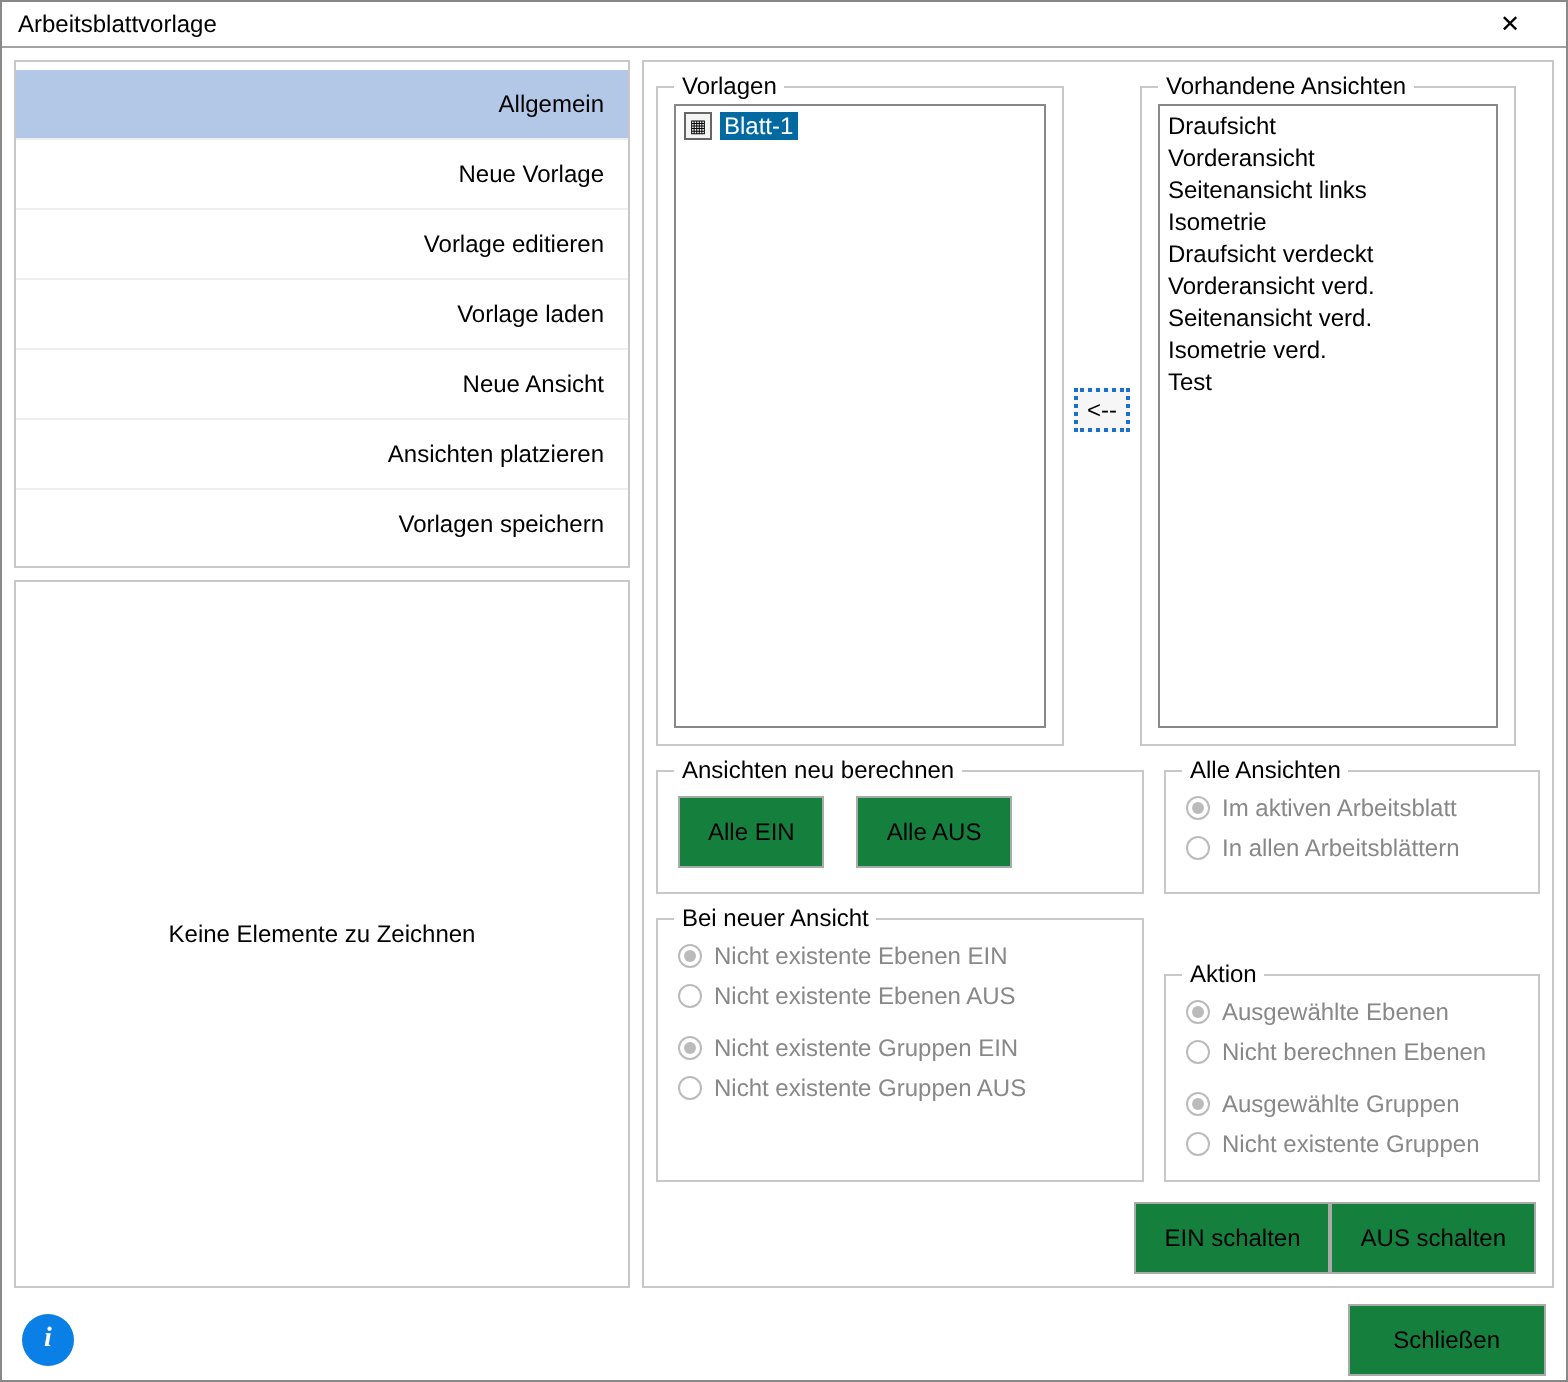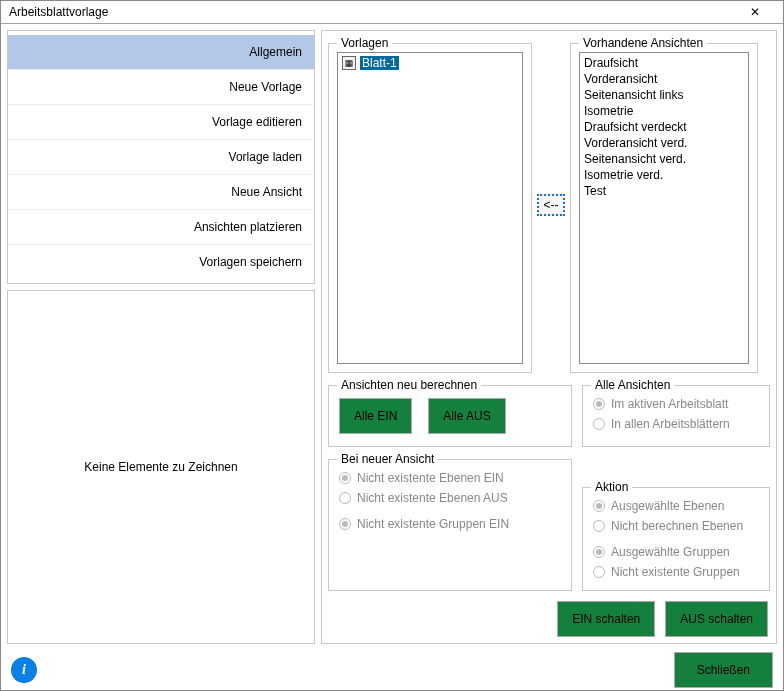--- a/index.html
+++ b/index.html
@@ -35,21 +35,21 @@
   .radio-row { display: flex; align-items: center; gap: 6px; padding: 3px 2px; color: #000; }
   .radio-row.disabled { color: #888; }
   .radio { width: 12px; height: 12px; border: 1px solid #888; border-radius: 50%; display: inline-flex; align-items: center; justify-content: center; }
   .radio.checked::after { content: ""; width: 6px; height: 6px; border-radius: 50%; background: #555; }
   .radio-row.disabled .radio { border-color: #bbb; }
   .radio-row.disabled .radio.checked::after { background: #bbb; }
   .footer { height: 48px; display: flex; align-items: center; padding: 0 10px; gap: 10px; }
   .info-badge { width: 26px; height: 26px; border-radius: 50%; background: #0a7fe6; color: #fff; display: flex; align-items: center; justify-content: center; font-style: italic; font-weight: bold; font-family: Georgia, serif; font-size: 14px; }
   .footer .spacer { flex: 1; }
   .btn.main { padding: 0 22px; }
-  .bottom-btn-row { display: flex; justify-content: flex-end; gap: 10px; padding: 4px 2px 0 2px; }
+  .bottom-btn-row { display: flex; justify-content: flex-end; padding: 4px 2px 0 2px; }
   .spacer6 { height: 6px; }
 </style>
 </head>
 <body>
 
 <div class="window">
   <div class="titlebar">
     <span class="title">Arbeitsblattvorlage</span>
     <div class="close">
         <span>✕</span>
@@ -138,20 +138,24 @@
           </div>
           <div class="radio-row disabled">
             <span class="radio"></span>
             <span>Nicht existente Ebenen AUS</span>
           </div>
           <div class="spacer6"></div>
           <div class="radio-row disabled">
             <span class="radio checked"></span>
             <span>Nicht existente Gruppen EIN</span>
           </div>
+          <div class="radio-row disabled">
+            <span class="radio"></span>
+            <span>Nicht existente Gruppen AUS</span>
+          </div>
         </div>
         <div class="fieldset" style="width:188px;margin-top:34px;">
           <span class="legend">Aktion</span>
           <div class="radio-row disabled">
             <span class="radio checked"></span>
             <span>Ausgewählte Ebenen</span>
           </div>
           <div class="radio-row disabled">
             <span class="radio"></span>
             <span>Nicht berechnen Ebenen</span>

